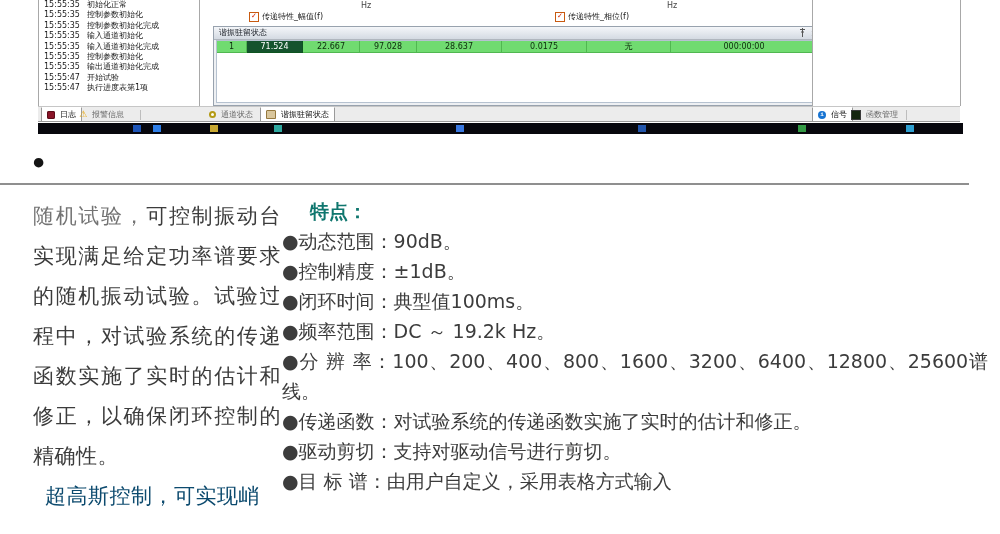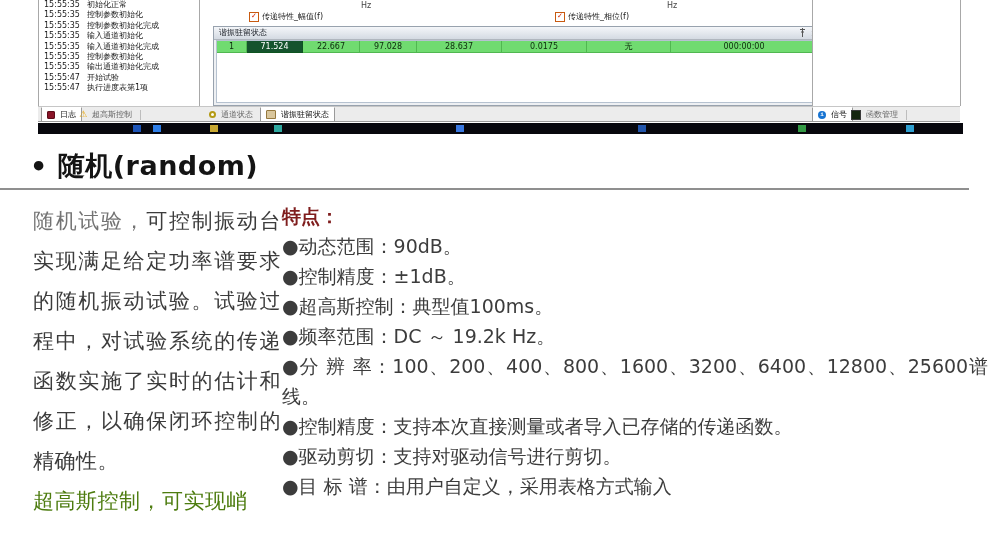--- a/index.html
+++ b/index.html
@@ -69,23 +69,23 @@
 
   
   .doc{position:absolute;left:0;top:138px;width:1000px;height:396px;overflow:hidden;color:#3c3c3c;}
   .headline{margin:10px 0 0 30px;font-size:27px;font-weight:700;color:#141414;
             display:flex;align-items:center;gap:10px;letter-spacing:.5px;}
   .rule{width:969px;height:2px;background:#8f8f8f;margin-top:4px;}
   .cols{display:flex;margin-top:11px;}
   .intro{margin-left:33px;width:248px;font-size:21px;line-height:40px;color:#3c3c3c;
          text-align:justify;letter-spacing:.5px;}
   .intro .b{font-weight:400;color:#737373;}
-  .intro .red{display:block;color:#4d7c0f;}
+  .intro .red{display:block;color:#0c4a6e;margin-left:12px;}
   .features{margin-left:1px;width:706px;font-size:19px;line-height:30px;color:#3c3c3c;}
-  .feat-title{color:#7f1d1d;font-weight:700;}
+  .feat-title{color:#0f766e;font-weight:700;margin-left:28px;}
   .feat-line{text-align:justify;}
 </style>
 </head>
 <body>
 
 <div class="page">
 
   <div class="shot">
 
     <div class="log-panel">
@@ -174,21 +174,21 @@
 
     <div class="right-panel"></div>
 
     <div class="tabstrip">
       <div class="tab active" style="left:3px;">
         <span class="ico-log"></span>
         <span>日志</span>
       </div>
       <div class="tab" style="left:36px;">
         <span class="ico-warn">⚠</span>
-        <span>超高斯控制</span>
+        <span>报警信息</span>
       </div>
       <span class="tabsep" style="left:102px;"></span>
       <div class="tab" style="left:166px;">
         <span class="ico-channel"></span>
         <span>通道状态</span>
       </div>
       <div class="tab active" style="left:222px;">
         <span class="ico-res"></span>
         <span>谐振驻留状态</span>
       </div>
@@ -211,37 +211,36 @@
       <span class="tb-item" style="left:418px;background:#3a78e0;"></span>
       <span class="tb-item" style="left:600px;background:#2255aa;"></span>
       <span class="tb-item" style="left:760px;background:#339944;"></span>
       <span class="tb-item" style="left:868px;background:#2e9fd0;"></span>
     </div>
   </div>
 
   <div class="doc">
     <div class="headline">
       <span>•</span>
-      <span>随机(random)</span>
     </div>
     <div class="rule"></div>
 
     <div class="cols">
       <div class="intro">
         <span class="b">随机试验，</span><span>可控制振动台实现满足给定功率谱要求的随机振动试验。试验过程中，对试验系统的传递函数实施了实时的估计和修正，以确保闭环控制的精确性。</span>
         <span class="red">超高斯控制，可实现峭</span>
       </div>
 
       <div class="features">
         <div class="feat-title">特点：</div>
         <div class="feat-line">●动态范围：90dB。</div>
         <div class="feat-line">●控制精度：±1dB。</div>
-        <div class="feat-line">●超高斯控制：典型值100ms。</div>
+        <div class="feat-line">●闭环时间：典型值100ms。</div>
         <div class="feat-line">●频率范围：DC ～ 19.2k Hz。</div>
         <div class="feat-line">●分 辨 率：100、200、400、800、1600、3200、6400、12800、25600谱线。</div>
-        <div class="feat-line">●控制精度：支持本次直接测量或者导入已存储的传递函数。</div>
+        <div class="feat-line">●传递函数：对试验系统的传递函数实施了实时的估计和修正。</div>
         <div class="feat-line">●驱动剪切：支持对驱动信号进行剪切。</div>
         <div class="feat-line">●目 标 谱：由用户自定义，采用表格方式输入</div>
       </div>
     </div>
   </div>
 
 </div>
 
 </body></html>

